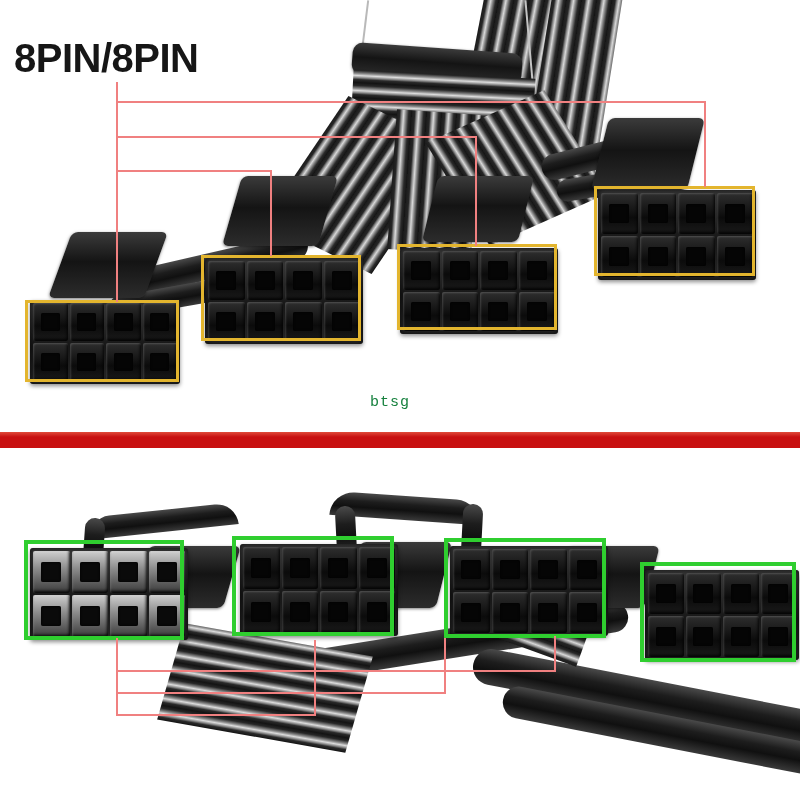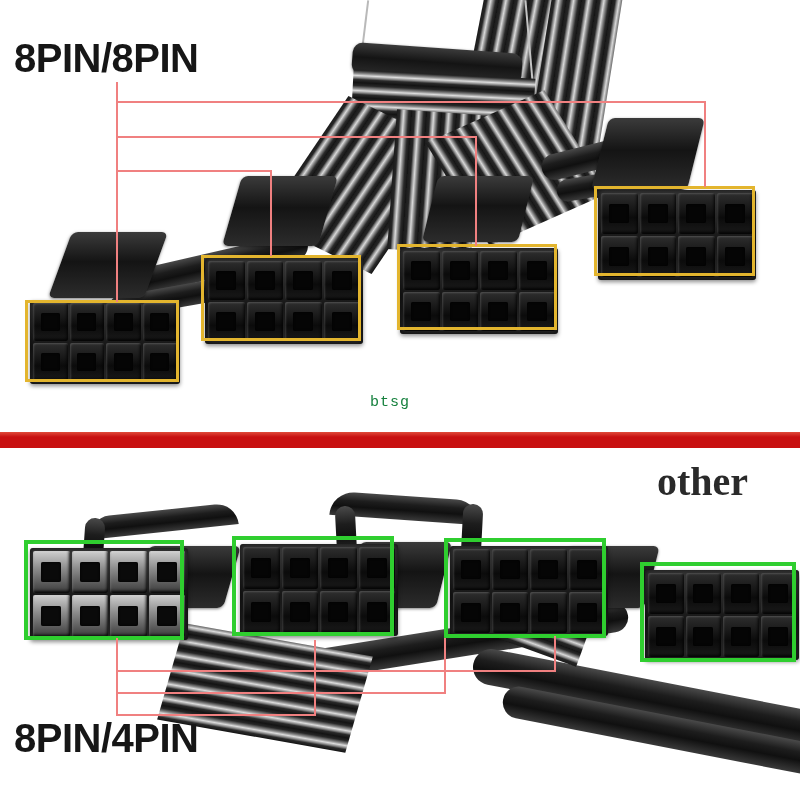--- a/index.html
+++ b/index.html
@@ -253,17 +253,15 @@
     <div class="ln v" style="left:444px;top:190px;height:56px;"></div>
     <div class="ln h" style="left:116px;top:266px;width:200px;"></div>
     <div class="ln v" style="left:314px;top:192px;height:76px;"></div>
   </div>
 
   <div class="heading" id="label-8pin-8pin">8PIN/8PIN</div>
 
 
   <div id="watermark">btsg</div>
 
-  <div class="heading" id="label-other">other</div>
-
-  <div class="heading" id="label-8pin-4pin">8PIN/4PIN</div>
+
 
 </div>
 
 </body></html>

